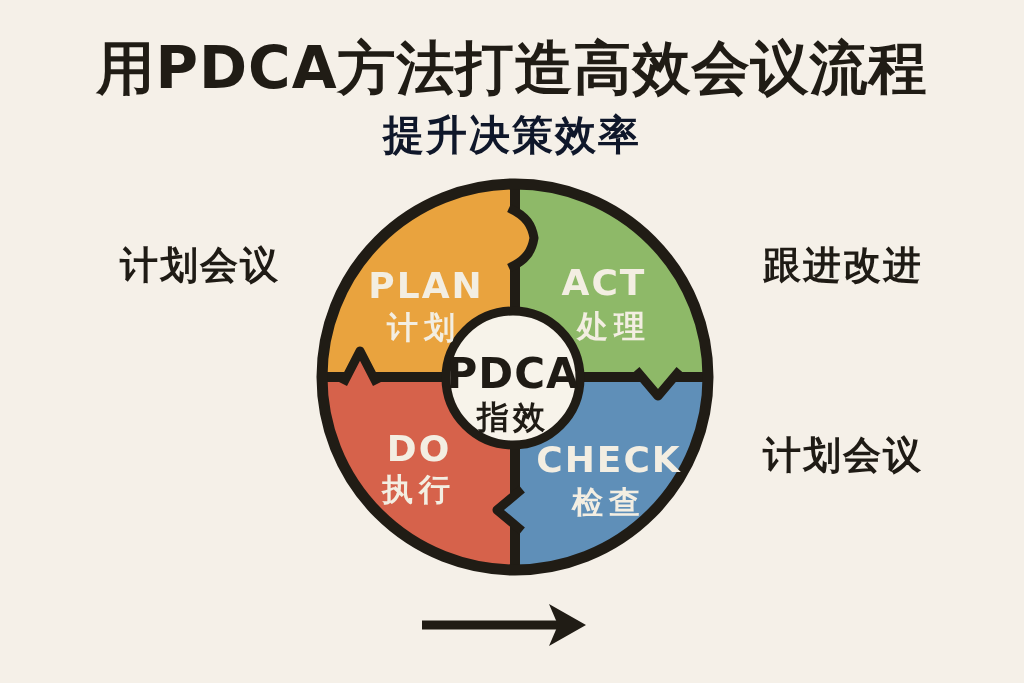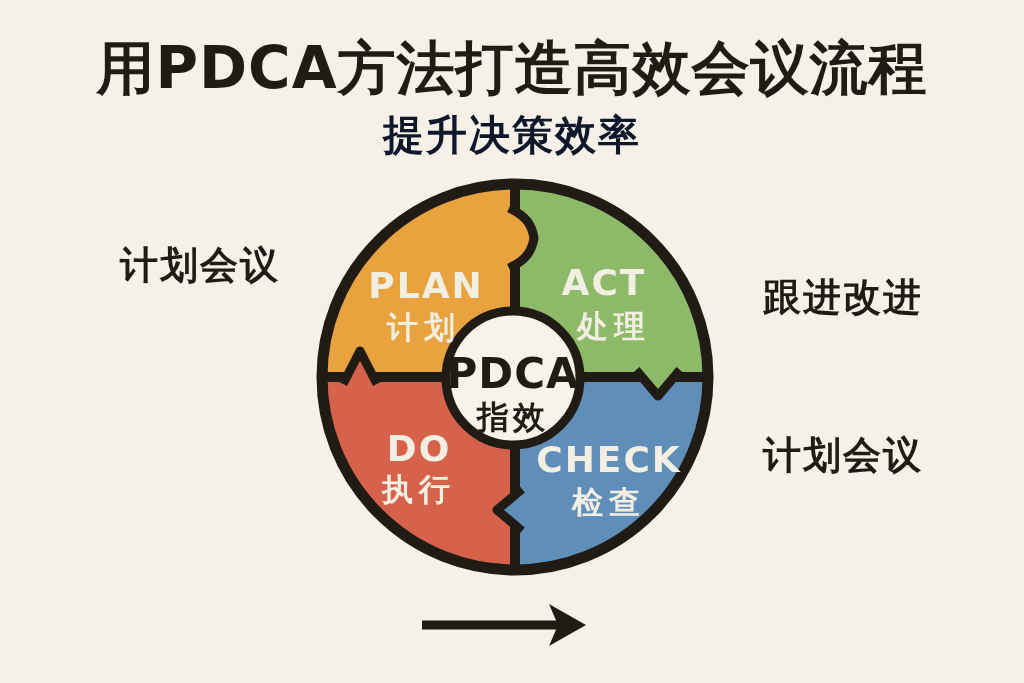--- a/index.html
+++ b/index.html
@@ -16,21 +16,21 @@
   }
   .subtitle{
     position:absolute;top:108px;left:0;width:1024px;text-align:center;
     font-size:41px;font-weight:bold;letter-spacing:2px;color:#0f172a;
   }
   .side-label{
     position:absolute;font-size:38px;font-weight:bold;letter-spacing:2px;color:#1F1B15;
   }
   .lbl-left-top{left:120px;top:240px;}
   .lbl-left-bottom{left:110px;top:430px;}
-  .lbl-right-top{left:763px;top:240px;margin-top:32px;}
+  .lbl-right-top{left:763px;top:240px;}
   .lbl-right-bottom{left:763px;top:430px;}
   svg.scene{position:absolute;left:0;top:0;}
   .divider{stroke:#201C15;stroke-width:10;fill:none;}
   .tab{stroke:#201C15;stroke-width:9;stroke-linejoin:round;}
   .outer-ring{fill:none;stroke:#201C15;stroke-width:11;}
   .hub{fill:#F7F3EA;stroke:#201C15;stroke-width:9;}
   .wheel-en{font-family:"DejaVu Sans","Liberation Sans",sans-serif;font-weight:bold;
             font-size:36px;fill:#F3EEE2;text-anchor:middle;letter-spacing:2px;}
   .wheel-zh{font-family:"DejaVu Sans","Liberation Sans",sans-serif;font-weight:bold;
             font-size:31px;fill:#F3EEE2;text-anchor:middle;letter-spacing:6px;}

